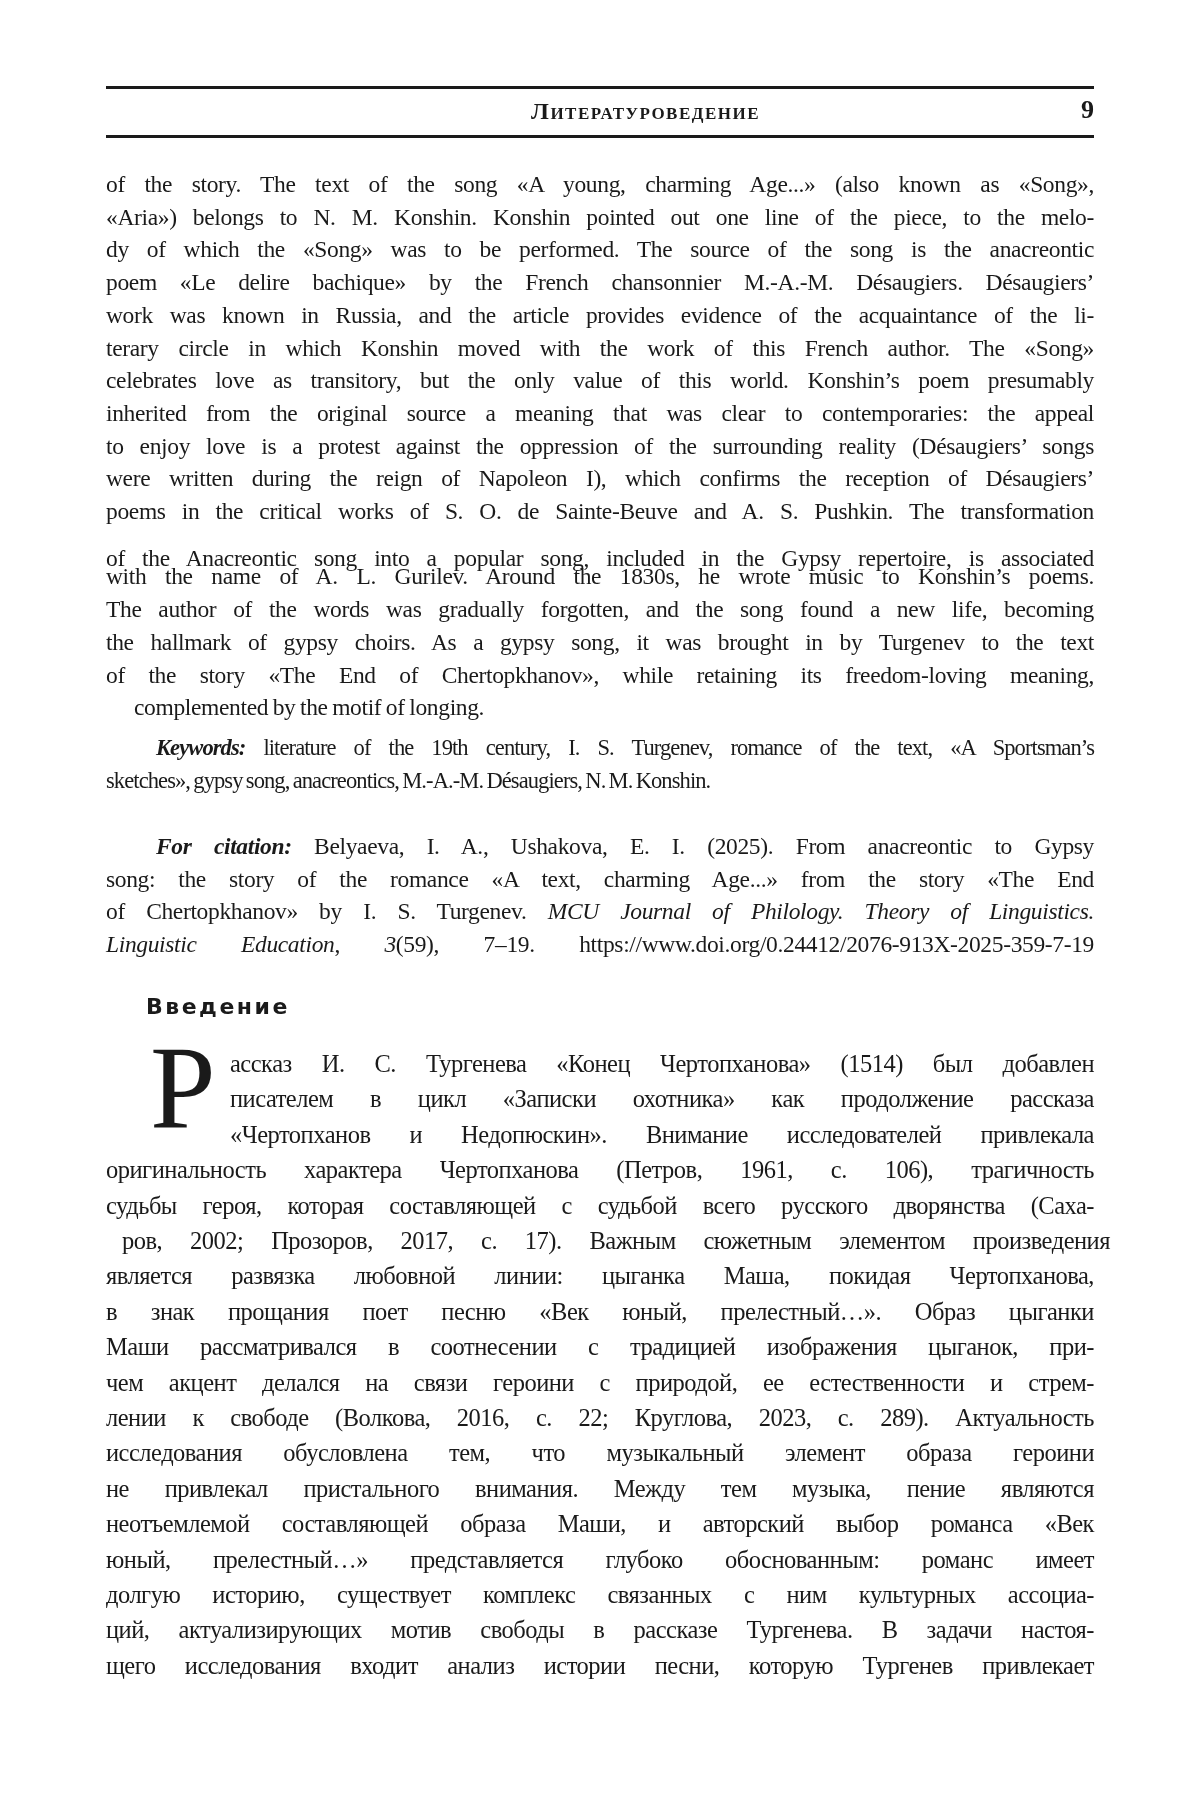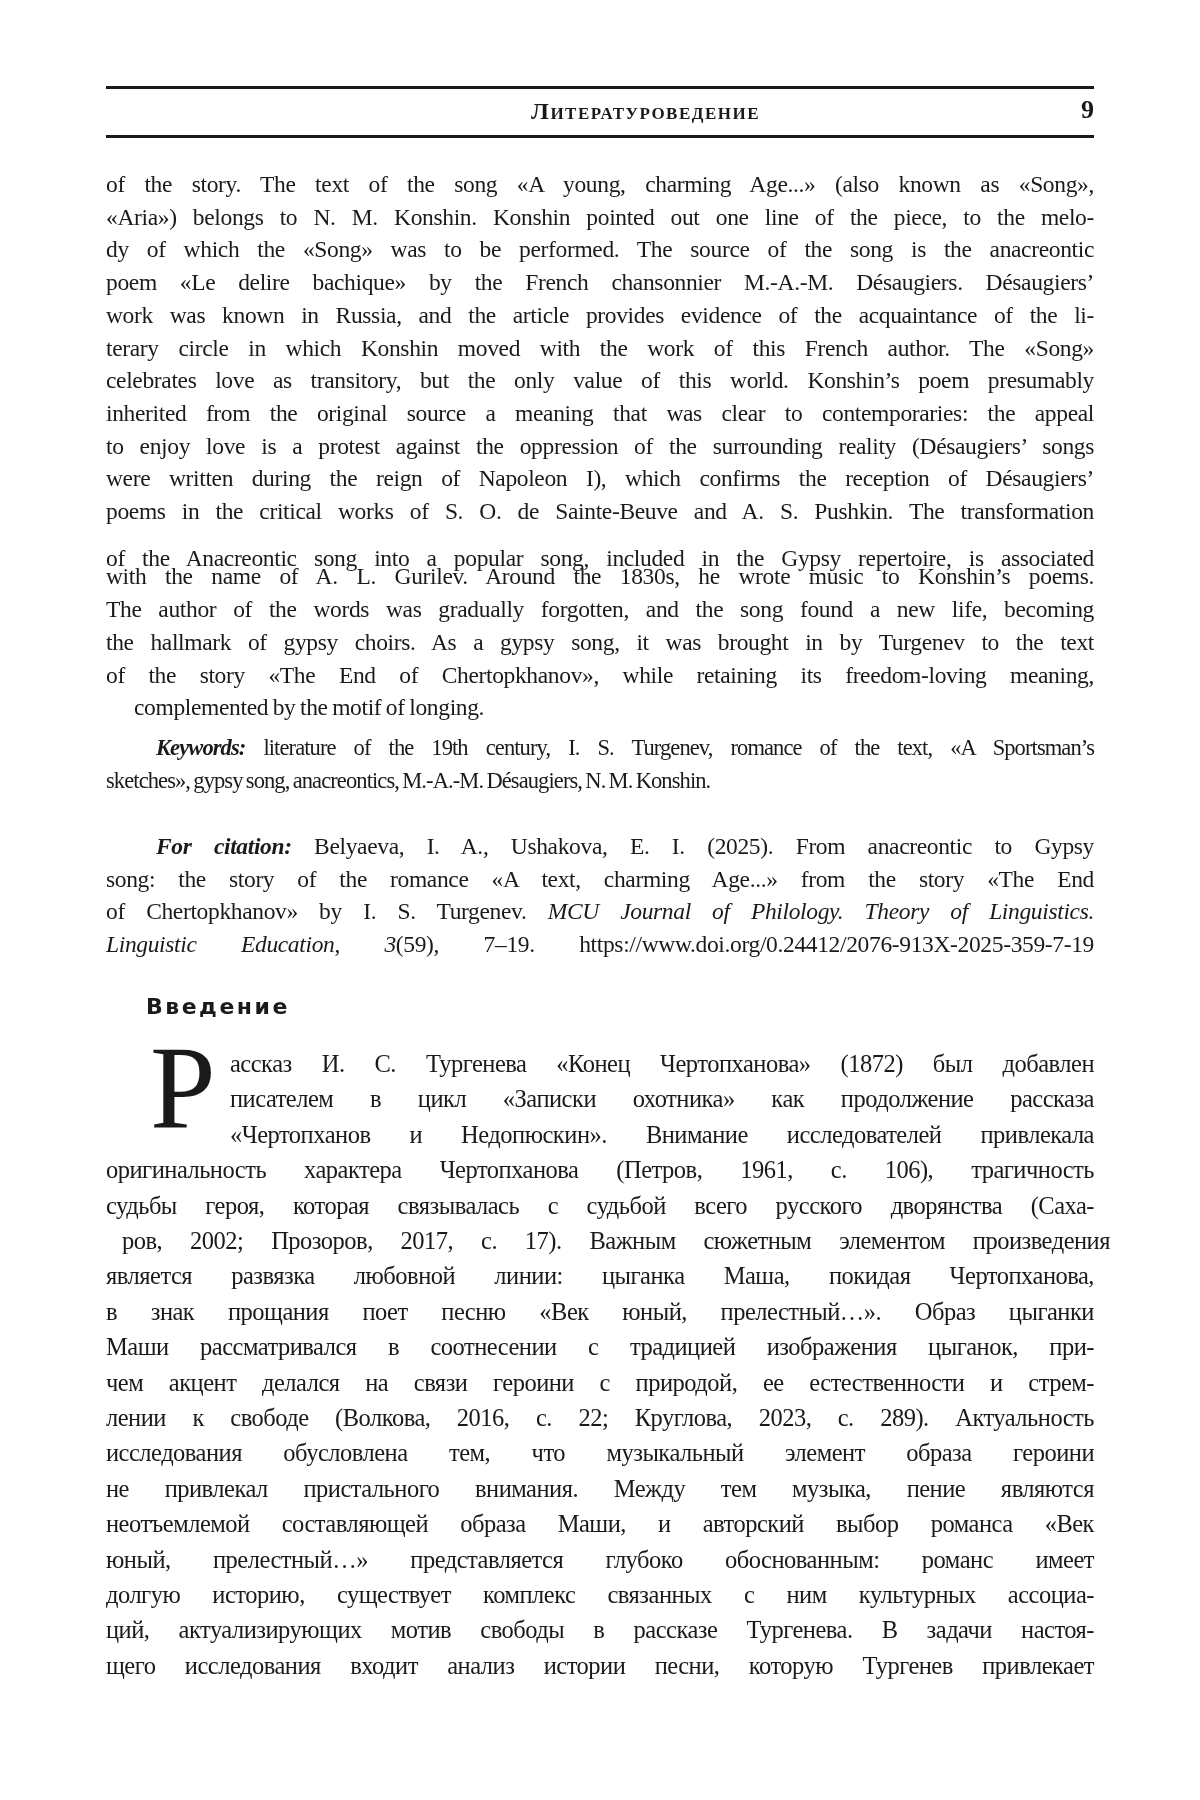--- a/index.html
+++ b/index.html
@@ -56,25 +56,25 @@
 <div class="line kw last" style="top:766px">sketches», gypsy song, anacreontics, M.-A.-M. Désaugiers, N. M. Konshin.</div>
 
 <div class="line en indent" style="top:831px"><b class="lbl">For citation:</b><span> Belyaeva, I. A., Ushakova, E. I. (2025). From anacreontic to Gypsy</span></div>
 <div class="line en" style="top:864px">song: the story of the romance «A text, charming Age...» from the story «The End</div>
 <div class="line en" style="top:896px"><span>of Chertopkhanov» by I. S. Turgenev. </span><span class="it">MCU Journal of Philology. Theory of Linguistics.</span></div>
 <div class="line en" style="top:929px"><span class="it">Linguistic Education</span><span>, </span><span class="it">3</span><span>(59), 7–19. https://www.doi.org/0.24412/2076-913X-2025-359-7-19</span></div>
 
 <div class="heading">Введение</div>
 <div class="dropcap">Р</div>
 <div id="body-text">
-    <div class="line ru drop-indent" style="top: 1048px;">ассказ И. С. Тургенева «Конец Чертопханова» (1872) был добавлен</div>
+    <div class="line ru drop-indent" style="top: 1048px;">ассказ И. С. Тургенева «Конец Чертопханова» (1514) был добавлен</div>
     <div class="line ru drop-indent" style="top: 1083.4px;">писателем в цикл «Записки охотника» как продолжение рассказа</div>
     <div class="line ru drop-indent" style="top: 1118.8px;">«Чертопханов и Недопюскин». Внимание исследователей привлекала</div>
     <div class="line ru" style="top: 1154.2px;">оригинальность характера Чертопханова (Петров, 1961, с. 106), трагичность</div>
-    <div class="line ru" style="top: 1189.6px;">судьбы героя, которая связывалась с судьбой всего русского дворянства (Саха-</div>
+    <div class="line ru" style="top: 1189.6px;">судьбы героя, которая составляющей с судьбой всего русского дворянства (Саха-</div>
     <div class="line ru" style="top: 1225px; margin-left: 16px;">ров, 2002; Прозоров, 2017, с. 17). Важным сюжетным элементом произведения</div>
     <div class="line ru" style="top: 1260.4px;">является развязка любовной линии: цыганка Маша, покидая Чертопханова,</div>
     <div class="line ru" style="top: 1295.8px;">в знак прощания поет песню «Век юный, прелестный…». Образ цыганки</div>
     <div class="line ru" style="top: 1331.2px;">Маши рассматривался в соотнесении с традицией изображения цыганок, при-</div>
     <div class="line ru" style="top: 1366.6px;">чем акцент делался на связи героини с природой, ее естественности и стрем-</div>
     <div class="line ru" style="top: 1402px;">лении к свободе (Волкова, 2016, с. 22; Круглова, 2023, с. 289). Актуальность</div>
     <div class="line ru" style="top: 1437.4px;">исследования обусловлена тем, что музыкальный элемент образа героини</div>
     <div class="line ru" style="top: 1472.8px;">не привлекал пристального внимания. Между тем музыка, пение являются</div>
     <div class="line ru" style="top: 1508.2px;">неотъемлемой составляющей образа Маши, и авторский выбор романса «Век</div>
     <div class="line ru" style="top: 1543.6px;">юный, прелестный…» представляется глубоко обоснованным: романс имеет</div>

